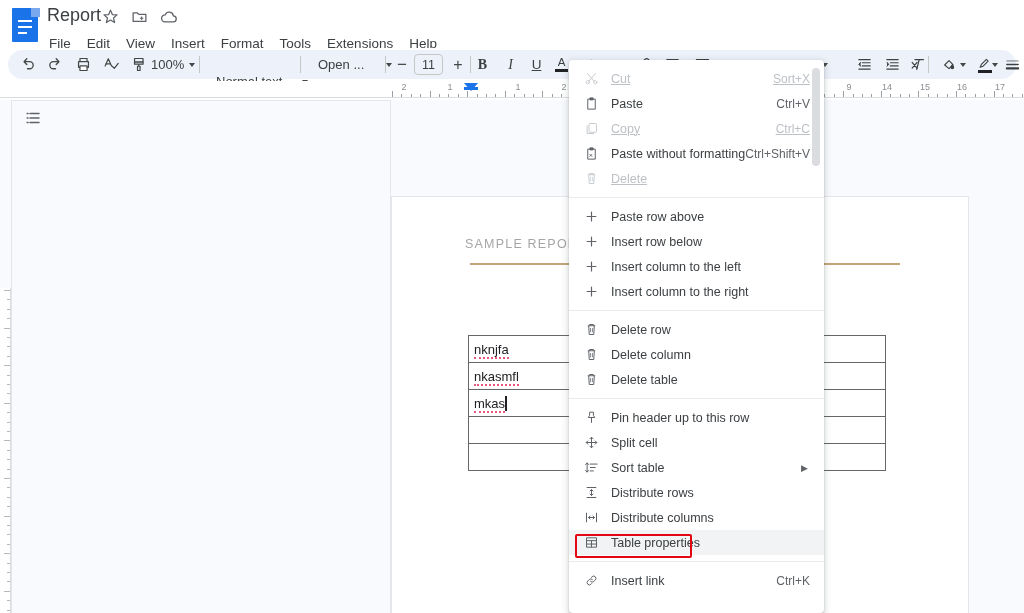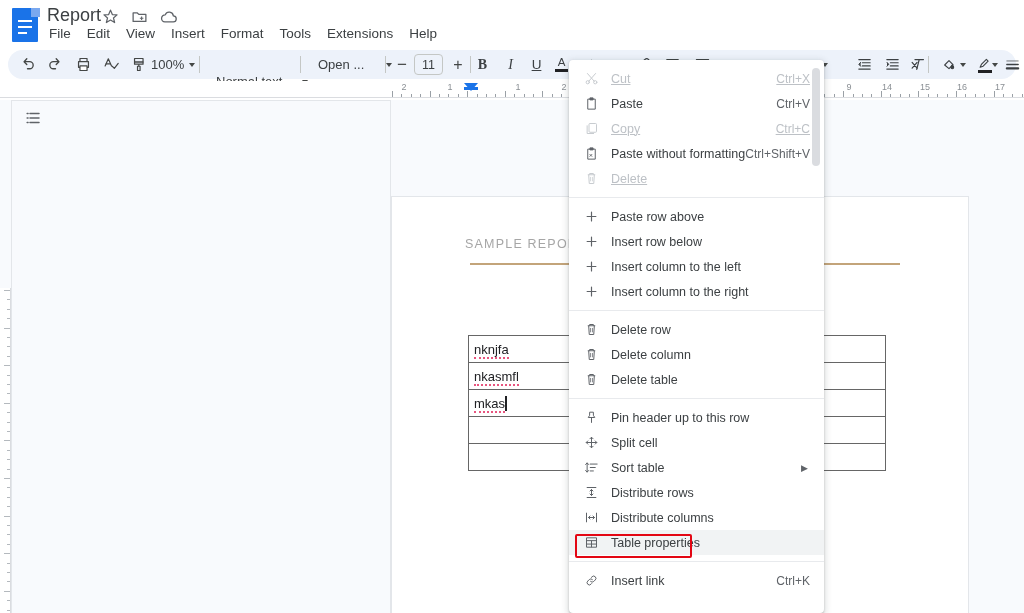--- a/index.html
+++ b/index.html
@@ -59,21 +59,21 @@
     gap: 12px;
     align-items: center;
   }
   .ticon {
     width: 17px; height: 17px;
     color: #5f6368;
     cursor: pointer;
   }
   .menubar {
     position: absolute;
-    left: 41px; top: 23px;
+    left: 41px; top: 33px;
     display: flex;
     gap: 0px;
     text-align: center;
   }
   .menubar .mi {
     font-size: 13.5px;
     color: #3c4043;
     padding: 2px 8px;
     border-radius: 4px;
     cursor: pointer;
@@ -776,21 +776,21 @@
   <div class="ctx-scrollbar"></div>
 <div class="ctx-item disabled">
       <span class="ctx-ico">
         <svg width="15" height="15" viewBox="0 0 24 24" fill="none" stroke="currentColor" stroke-width="1.6" stroke-linecap="round">
           <circle cx="6" cy="18" r="2.6"></circle>
           <circle cx="18" cy="18" r="2.6"></circle>
           <path d="M7.8 16.2 18.5 4M16.2 16.2 5.5 4"></path>
         </svg>
       </span>
       <span class="ctx-label">Cut</span>
-      <span class="ctx-short">Ctrl+X</span>
+      <span class="ctx-short">Sort+X</span>
     </div>
     <div class="ctx-item">
       <span class="ctx-ico">
         <svg width="15" height="15" viewBox="0 0 24 24" fill="none" stroke="currentColor" stroke-width="1.6" stroke-linejoin="round">
           <path d="M6 5h12v16H6z"></path>
           <path d="M9.5 3h5v3.2h-5z" fill="currentColor"></path>
         </svg>
       </span>
       <span class="ctx-label">Paste</span>
       <span class="ctx-short">Ctrl+V</span>

